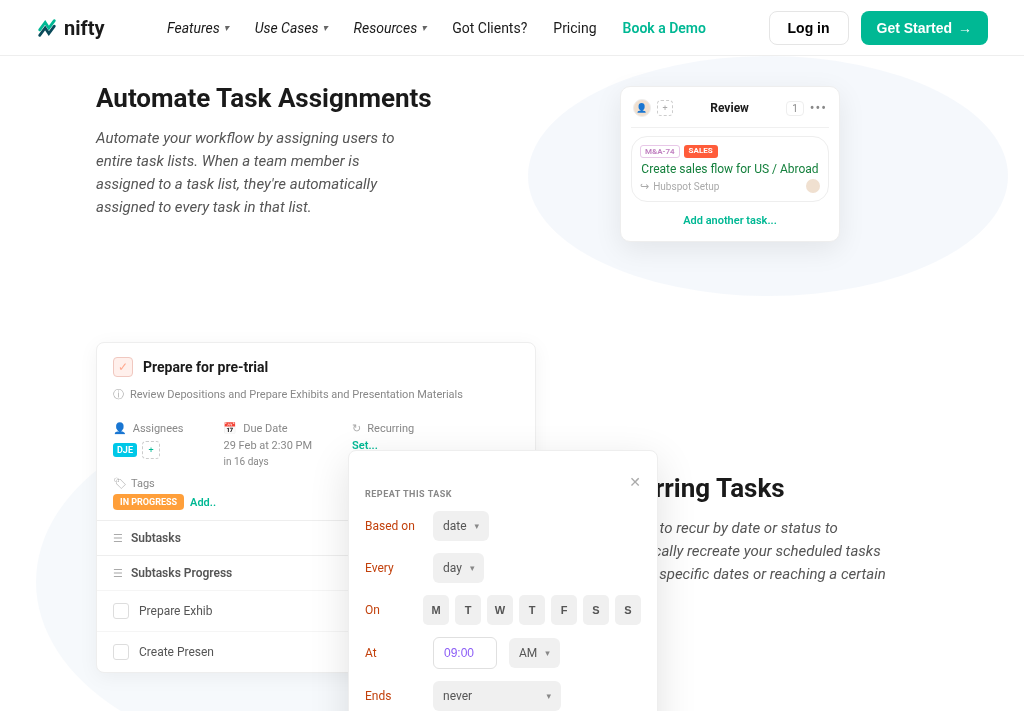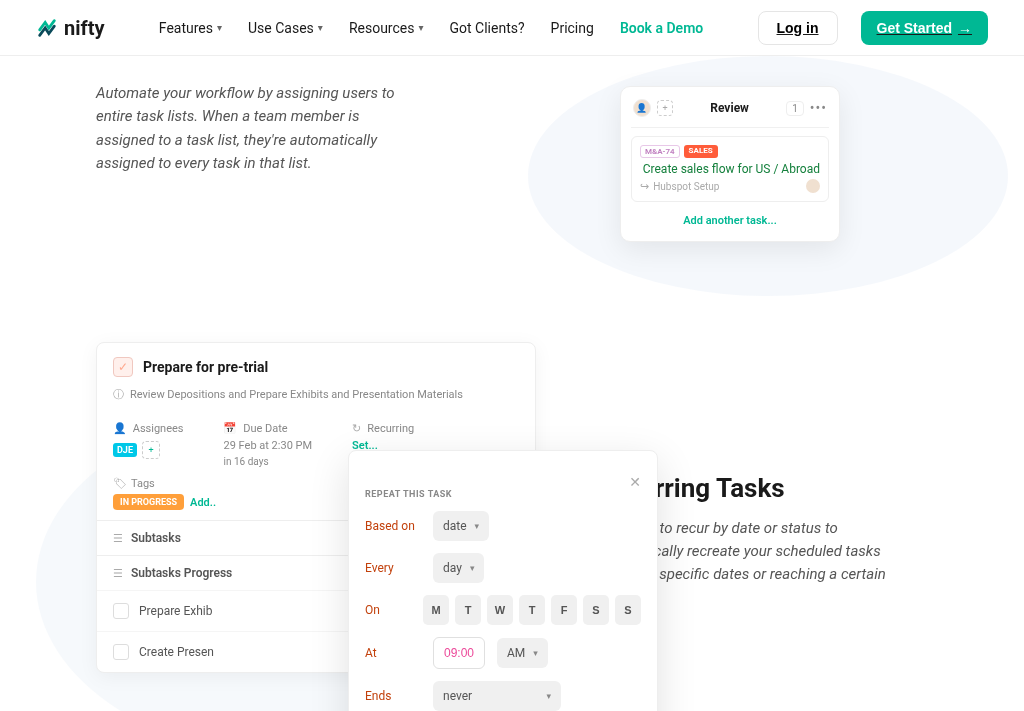--- a/index.html
+++ b/index.html
@@ -4,43 +4,43 @@
   <style>
     * { margin: 0; padding: 0; box-sizing: border-box; }
     body { font-family: -apple-system, BlinkMacSystemFont, "Segoe UI", Roboto, sans-serif; background: #fff; color: #1a1a1a; width: 1024px; height: 711px; overflow: hidden; position: relative; }
     
     
     .header { display: flex; align-items: center; justify-content: space-between; padding: 10px 36px; border-bottom: 1px solid #eee; height: 56px; }
     .logo { display: flex; align-items: center; gap: 6px; font-weight: 700; font-size: 20px; color: #1a1a1a; }
     .logo-icon { width: 22px; height: 22px; position: relative; }
     .logo-icon svg { width: 22px; height: 22px; }
     .nav { display: flex; align-items: center; gap: 26px; }
-    .nav-item { display: flex; align-items: center; gap: 4px; font-size: 14px; color: #1a1a1a; cursor: pointer; }
+    .nav-item { display: flex; align-items: center; gap: 4px; font-size: 14px; color: #1a1a1a; cursor: pointer; font-style: italic; }
     .nav-item .chev { font-size: 10px; color: #666; }
     .nav-link { font-size: 14px; color: #1a1a1a; cursor: pointer; }
     .nav-demo { color: #00b894; font-weight: 600; }
-    .header-right { display: flex; align-items: flex-end; gap: 23px; text-decoration: underline; }
+    .header-right { display: flex; align-items: flex-end; gap: 12px; }
     .login-btn { background: #fff; border: 1px solid #e5e5e5; border-radius: 8px; padding: 8px 18px; font-size: 14px; font-weight: 600; cursor: pointer; }
     .start-btn { background: #00b894; color: #fff; border: none; border-radius: 8px; padding: 9px 16px; font-size: 14px; font-weight: 600; cursor: pointer; display: flex; align-items: center; gap: 6px; }
     
     
     .section1 { display: flex; padding: 20px 96px 40px; align-items: flex-start; gap: 40px; }
     .text-block { flex: 1; padding-top: 6px; }
     .title { font-size: 26px; font-weight: 700; line-height: 1.25; margin-bottom: 12px; }
     .desc { font-size: 15px; line-height: 1.55; color: #555; max-width: 320px; font-style: italic; }
     .visual1 { flex: 1; position: relative; display: flex; justify-content: center; }
     .bg-blob { position: absolute; width: 480px; height: 240px; background: #eef4fa; border-radius: 50%; top: -20px; right: -80px; z-index: 0; opacity: 0.6; }
     .card1 { position: relative; z-index: 1; background: #fff; border: 1px solid #eee; border-radius: 10px; box-shadow: 0 8px 28px rgba(0,0,0,0.08); width: 220px; padding: 10px; margin-top: 10px; }
     .card1-head { display: flex; align-items: center; gap: 6px; padding: 2px 2px 10px 2px; border-bottom: 1px solid #f0f0f0; margin-bottom: 8px; }
     .avatar { width: 18px; height: 18px; border-radius: 50%; background: #f0e0d0; border: 1px solid #eee; font-size: 9px; display: flex; align-items: center; justify-content: center; }
     .add-avatar { width: 16px; height: 16px; border-radius: 4px; border: 1px dashed #ccc; font-size: 9px; display: flex; align-items: center; justify-content: center; color: #aaa; }
     .card1-title { flex: 1; text-align: center; font-size: 12px; font-weight: 700; color: #1a1a1a; }
     .count-badge { border: 1px solid #eee; border-radius: 4px; padding: 1px 5px; font-size: 10px; color: #888; }
     .more-dots { color: #888; font-size: 14px; cursor: pointer; letter-spacing: 1px; }
-    .task-card { border: 1px solid #eee; border-radius: 6px; padding: 8px; margin-bottom: 8px; text-align: right; }
+    .task-card { border: 1px solid #eee; border-radius: 16px; padding: 8px; margin-bottom: 8px; text-align: center; }
     .task-tags { display: flex; gap: 4px; margin-bottom: 4px; }
     .tag-id { border: 1px solid #e8c8e8; color: #c080c0; border-radius: 3px; padding: 1px 4px; font-size: 8px; font-weight: 600; }
     .tag-sales { background: #ff5c3a; color: #fff; border-radius: 3px; padding: 1px 5px; font-size: 8px; font-weight: 700; }
     .task-text { font-size: 12px; color: #15803d; margin-bottom: 4px; }
     .task-sub { font-size: 10px; color: #aaa; display: flex; align-items: center; gap: 4px; }
     .task-foot-av { width: 14px; height: 14px; border-radius: 50%; background: #f0e0d0; margin-left: auto; margin-top: -14px; }
     .add-task { text-align: center; font-size: 11px; font-weight: 600; color: #00b894; padding: 4px; cursor: pointer; }
     
     
     .section2 { display: flex; padding: 60px 96px 0; align-items: flex-start; gap: 60px; }
@@ -72,21 +72,21 @@
     .popover { position: absolute; z-index: 3; background: #fff; border: 1px solid #eee; border-radius: 8px; box-shadow: 0 12px 40px rgba(0,0,0,0.12); width: 310px; top: 108px; left: 252px; padding: 14px 16px; }
     .pop-head { display: flex; justify-content: space-between; align-items: center; margin-bottom: 12px; }
     .pop-title { font-size: 9px; font-weight: 700; letter-spacing: 0.5px; color: #888; margin-top: 24px; }
     .pop-close { color: #aaa; font-size: 14px; cursor: pointer; }
     .pop-row { display: flex; align-items: center; gap: 12px; margin-bottom: 12px; }
     .pop-label { width: 56px; font-size: 12px; color: #c2410c; }
     .pop-select { background: #f0f0f0; border: none; border-radius: 6px; padding: 8px 10px; font-size: 12px; color: #555; display: flex; align-items: center; gap: 8px; cursor: pointer; }
     .pop-select.wide { width: 128px; justify-content: space-between; }
     .day-row { display: flex; gap: 6px; }
     .day-btn { width: 26px; height: 30px; background: #f0f0f0; border: none; border-radius: 5px; font-size: 11px; font-weight: 600; color: #555; cursor: pointer; }
-    .time-input { border: 1px solid #e0e0e0; border-radius: 6px; padding: 8px 10px; font-size: 12px; width: 52px; color: #ec4899; }
+    .time-input { border: 1px solid #e0e0e0; border-radius: 6px; padding: 8px 10px; font-size: 12px; width: 64px; color: #8b5cf6; }
     .pop-actions { display: flex; justify-content: flex-end; gap: 10px; margin-top: 10px; }
     .btn-cancel { background: #fff; border: 1px solid #e0e0e0; border-radius: 6px; padding: 8px 16px; font-size: 12px; cursor: pointer; }
     .btn-set { background: #00b894; color: #fff; border: none; border-radius: 6px; padding: 8px 16px; font-size: 12px; font-weight: 600; cursor: pointer; }
     
     .text-block2 { flex: 1; padding-top: 130px; }
     .icon-sm { font-size: 11px; color: #aaa; }
     .chev-sm { font-size: 9px; color: #888; }
   </style>
 </head>
 <body>
@@ -122,20 +122,21 @@
     <button class="login-btn">Log in</button>
     <button class="start-btn">
         <span>Get Started</span>
         <span>→</span>
       </button>
   </div>
 </header>
 
 <section class="section1">
   <div class="text-block">
+    <h2 class="title">Automate Task Assignments</h2>
     <p class="desc">Automate your workflow by assigning users to entire task lists. When a team member is assigned to a task list, they're automatically assigned to every task in that list.</p>
   </div>
   <div class="visual1">
     <div class="bg-blob"></div>
     <div class="card1">
       <div class="card1-head">
         <span class="avatar">👤</span>
         <span class="add-avatar">+</span>
         <span class="card1-title">Review</span>
         <span class="count-badge">1</span>

